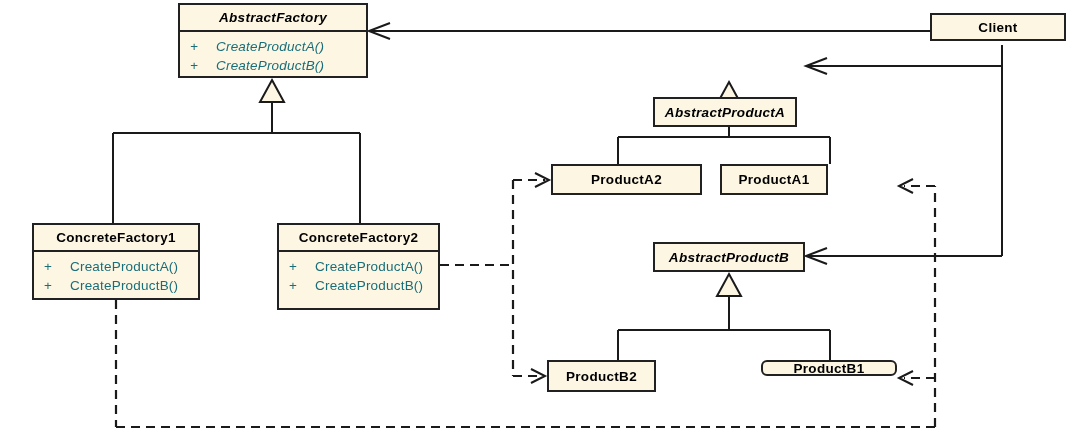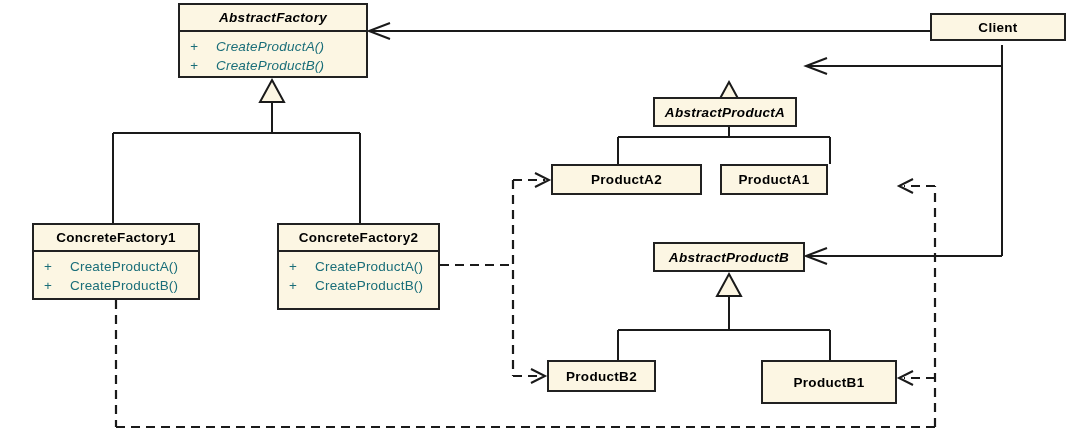--- a/index.html
+++ b/index.html
@@ -175,17 +175,17 @@
   </div>
 
   <div class="uml-class header-only" style="left:653px;top:242px;width:152px;height:30px;">
     <div class="uml-title abstract">AbstractProductB</div>
   </div>
 
   <div class="uml-class header-only" style="left:547px;top:360px;width:109px;height:32px;">
     <div class="uml-title">ProductB2</div>
   </div>
 
-  <div class="uml-class header-only" style="left:761px;top:360px;width:136px;height:44px;">
+  <div class="uml-class header-only" style="left:761px;top:360px;width:136px;height:16px;border-radius:6px;">
     <div class="uml-title">ProductB1</div>
   </div>
 
 </div>
 
 </body></html>

